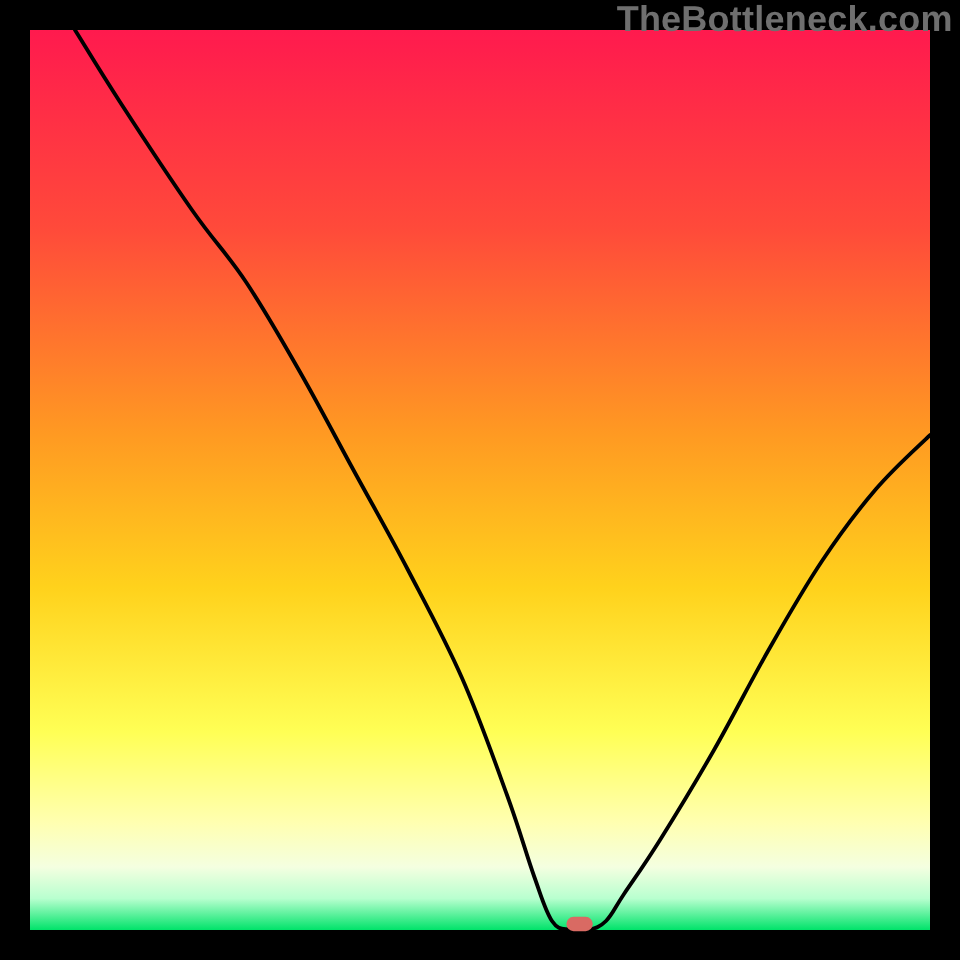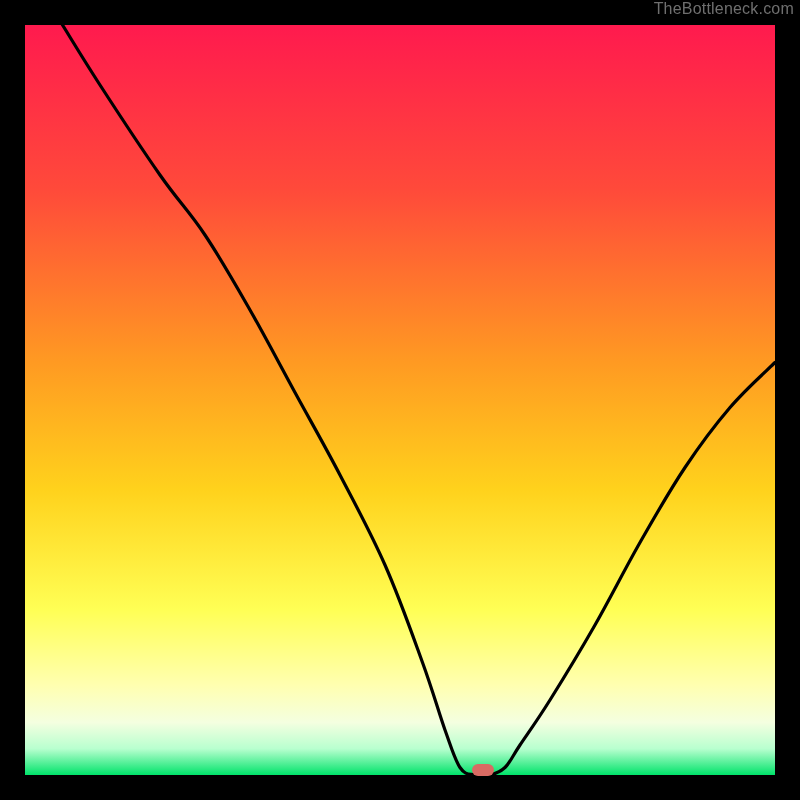--- a/index.html
+++ b/index.html
@@ -13,22 +13,22 @@
   }
   .frame {
     position: relative;
     width: 800px;
     height: 800px;
   }
   .watermark {
     position: absolute;
     top: 0;
     right: 6px;
-    font-size: 16px;
-    font-weight: 400;
+    font-size: 30px;
+    font-weight: 700;
     color: #6f6f6f;
     letter-spacing: 0.2px;
     z-index: 10;
     user-select: none;
   }
   .plot {
     position: absolute;
     left: 25px;
     top: 25px;
     width: 750px;

